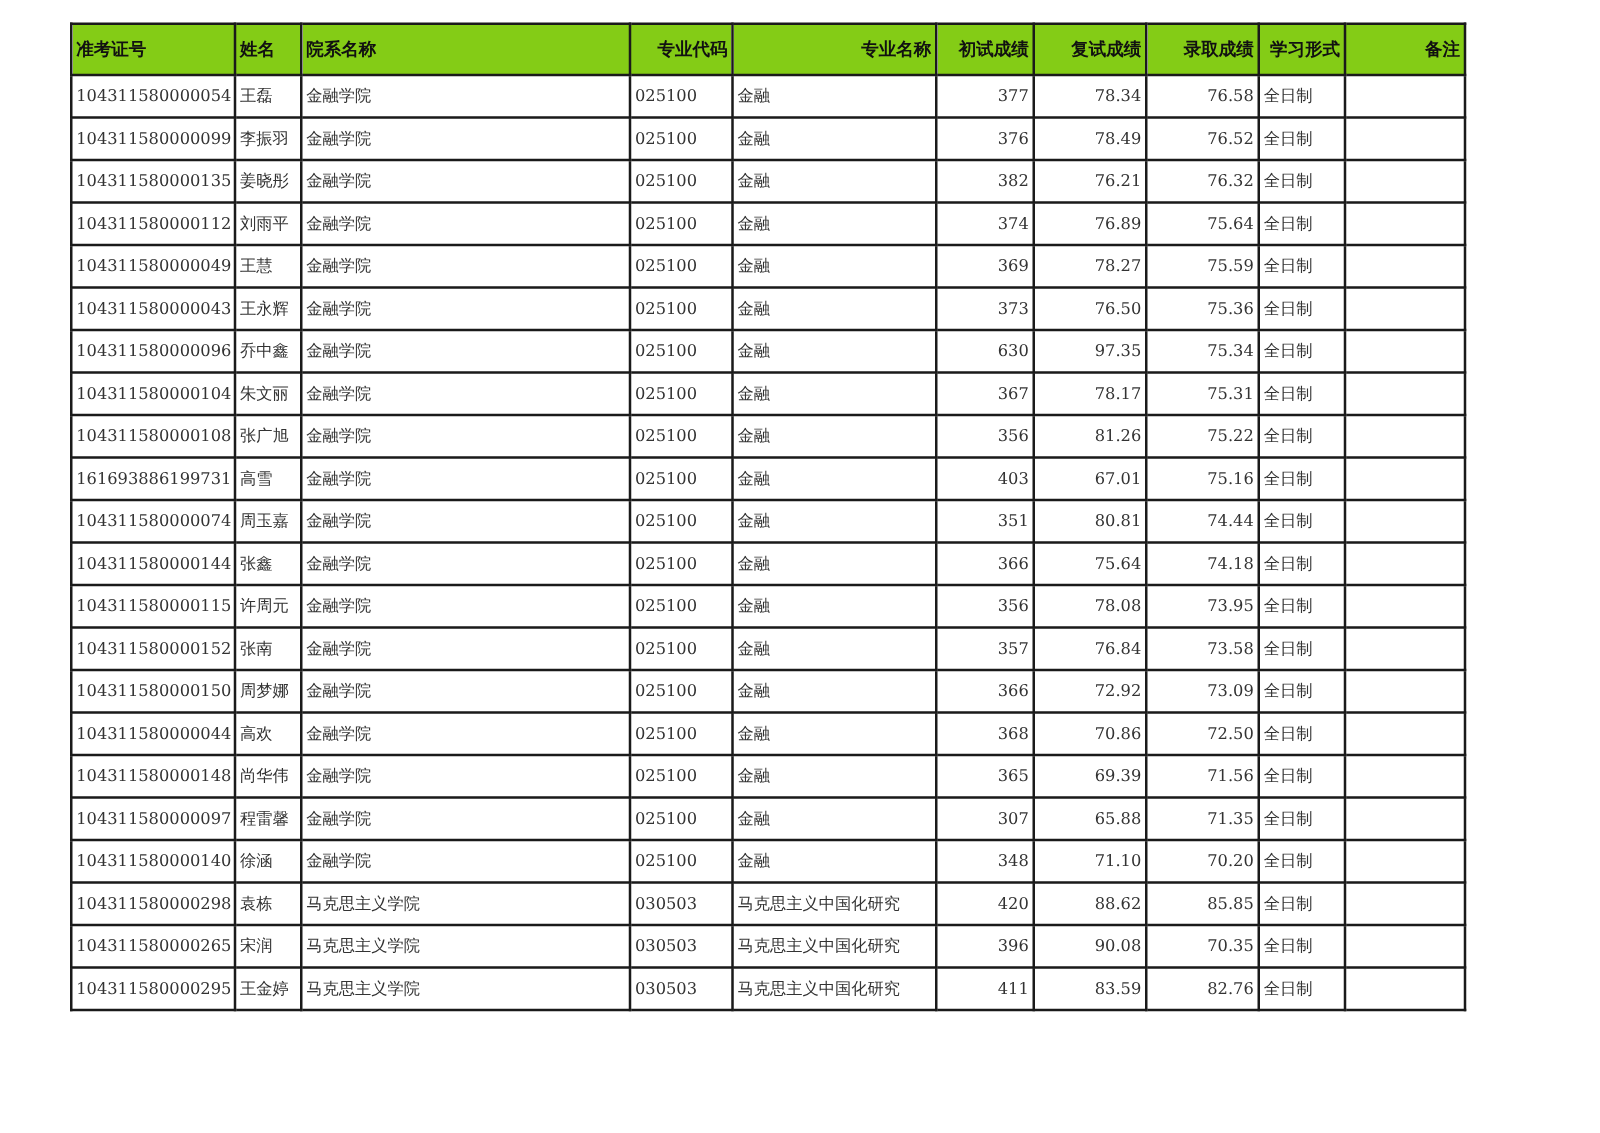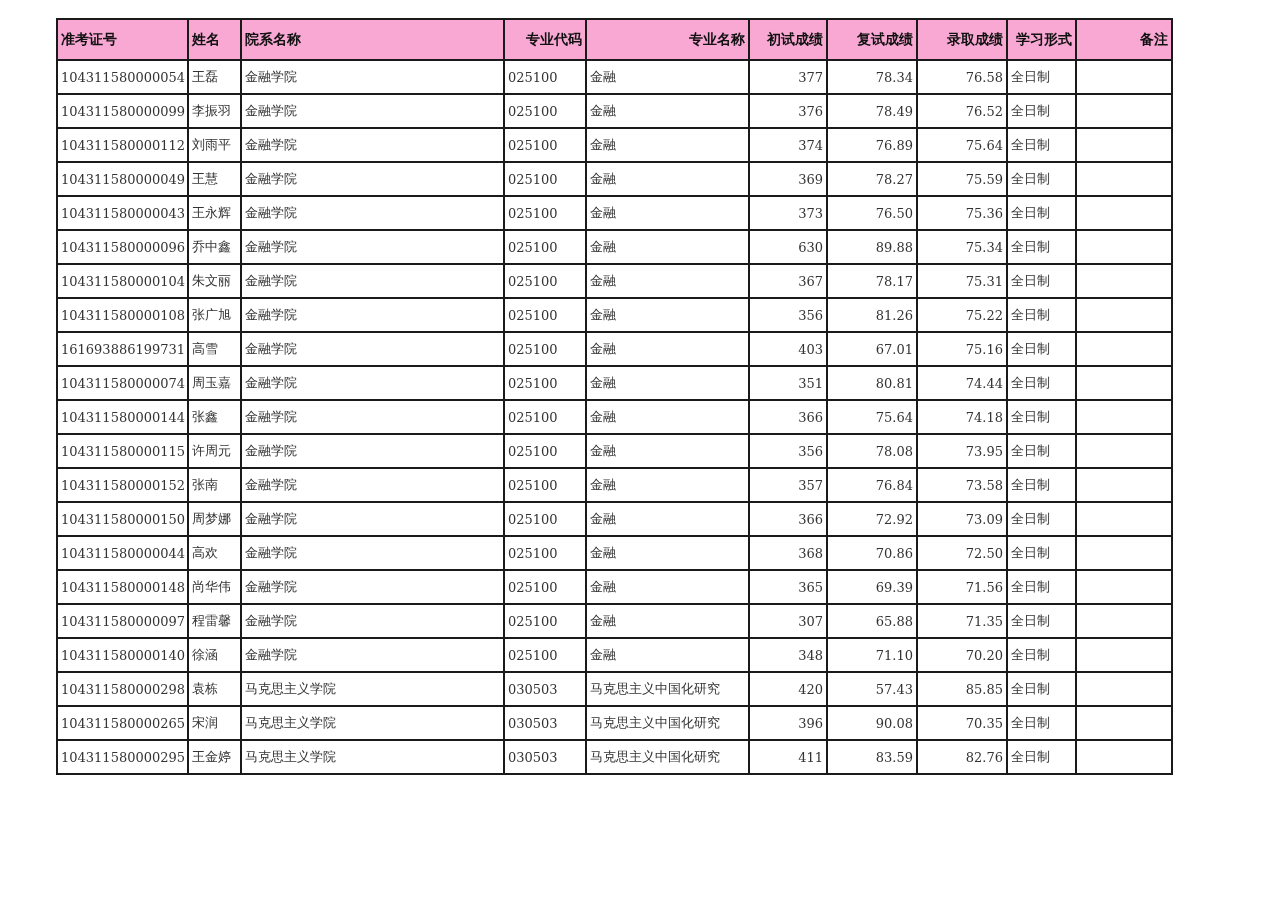--- a/index.html
+++ b/index.html
@@ -2,21 +2,21 @@
 <html><head>
 <meta charset="utf-8">
 <style>
   html, body { margin:0; padding:0; background:#ffffff; }
   body { width:1280px; height:906px; position:relative; overflow:hidden;
          font-family:"DejaVu Serif","Liberation Serif",serif; color:#222; }
   table.admit { position:absolute; left:56px; top:18px; border-collapse:collapse;
          table-layout:fixed; width:1115px; }
   table.admit th, table.admit td { border:2px solid #1a1a1a; padding:0 3px;
          white-space:nowrap; overflow:hidden; box-sizing:border-box; }
-  table.admit th { height:41px; background:#f9a8d4; font-family:"DejaVu Sans","Liberation Sans",sans-serif;
+  table.admit th { height:41px; background:#84cc16; font-family:"DejaVu Sans","Liberation Sans",sans-serif;
          font-weight:bold; font-size:14px; color:#111; }
   table.admit td { height:34px; font-size:13px; color:#333; }
   .l { text-align:left; } .c { text-align:right; } .r { text-align:right; padding-right:3px; }
 </style>
 </head>
 <body>
 
 <table class="admit">
   <colgroup>
     <col style="width:131px">
@@ -63,20 +63,32 @@
         <td class="l">金融学院</td>
         <td class="l">025100</td>
         <td class="l">金融</td>
         <td class="r">376</td>
         <td class="r">78.49</td>
         <td class="r">76.52</td>
         <td class="l">全日制</td>
         <td class="l"></td>
       </tr>
       <tr>
+        <td class="l">104311580000135</td>
+        <td class="l">姜晓彤</td>
+        <td class="l">金融学院</td>
+        <td class="l">025100</td>
+        <td class="l">金融</td>
+        <td class="r">382</td>
+        <td class="r">76.21</td>
+        <td class="r">76.32</td>
+        <td class="l">全日制</td>
+        <td class="l"></td>
+      </tr>
+      <tr>
         <td class="l">104311580000112</td>
         <td class="l">刘雨平</td>
         <td class="l">金融学院</td>
         <td class="l">025100</td>
         <td class="l">金融</td>
         <td class="r">374</td>
         <td class="r">76.89</td>
         <td class="r">75.64</td>
         <td class="l">全日制</td>
         <td class="l"></td>
@@ -105,21 +117,21 @@
         <td class="l">全日制</td>
         <td class="l"></td>
       </tr>
       <tr>
         <td class="l">104311580000096</td>
         <td class="l">乔中鑫</td>
         <td class="l">金融学院</td>
         <td class="l">025100</td>
         <td class="l">金融</td>
         <td class="r">630</td>
-        <td class="r">89.88</td>
+        <td class="r">97.35</td>
         <td class="r">75.34</td>
         <td class="l">全日制</td>
         <td class="l"></td>
       </tr>
       <tr>
         <td class="l">104311580000104</td>
         <td class="l">朱文丽</td>
         <td class="l">金融学院</td>
         <td class="l">025100</td>
         <td class="l">金融</td>
@@ -261,21 +273,21 @@
         <td class="l">全日制</td>
         <td class="l"></td>
       </tr>
       <tr>
         <td class="l">104311580000298</td>
         <td class="l">袁栋</td>
         <td class="l">马克思主义学院</td>
         <td class="l">030503</td>
         <td class="l">马克思主义中国化研究</td>
         <td class="r">420</td>
-        <td class="r">57.43</td>
+        <td class="r">88.62</td>
         <td class="r">85.85</td>
         <td class="l">全日制</td>
         <td class="l"></td>
       </tr>
       <tr>
         <td class="l">104311580000265</td>
         <td class="l">宋润</td>
         <td class="l">马克思主义学院</td>
         <td class="l">030503</td>
         <td class="l">马克思主义中国化研究</td>

